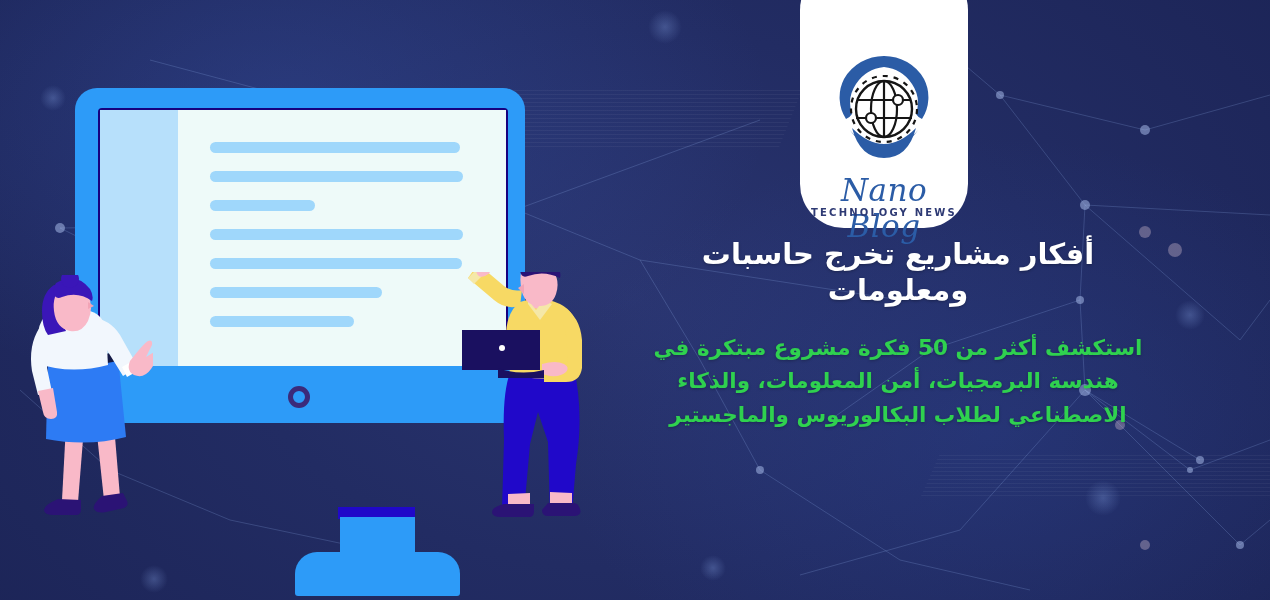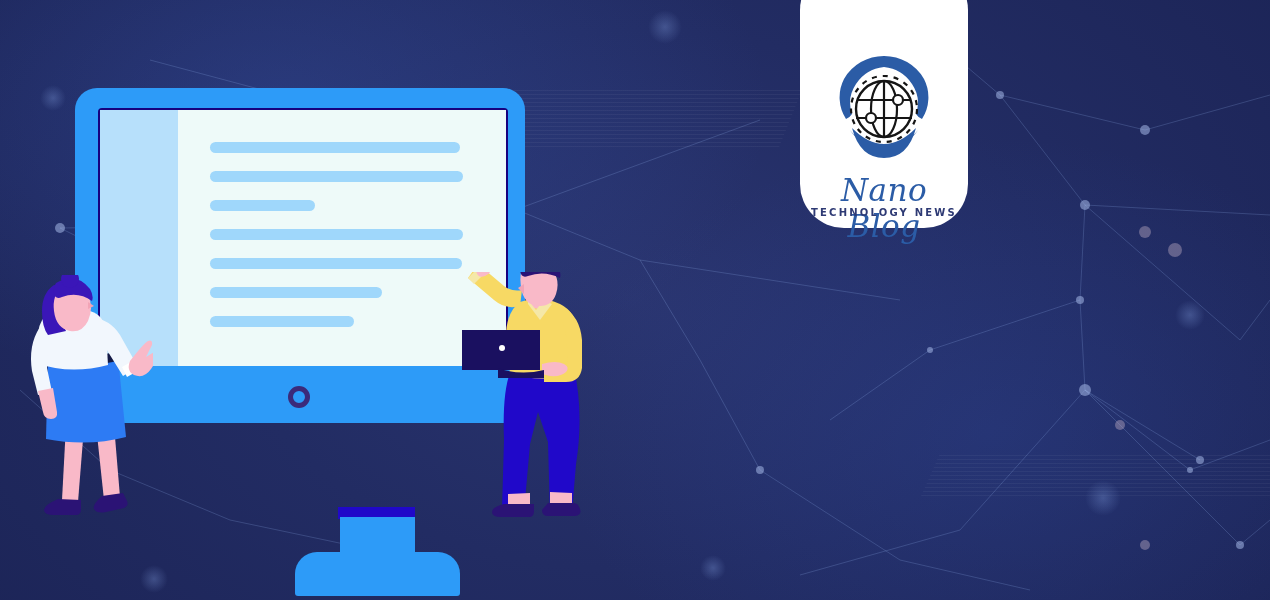--- a/index.html
+++ b/index.html
@@ -326,14 +326,18 @@
     <line x1="21" y1="48" x2="75" y2="48" stroke="#151515" stroke-width="2.2"></line>
     <line x1="20" y1="66" x2="76" y2="66" stroke="#151515" stroke-width="2.2"></line>
     <line x1="48" y1="29" x2="48" y2="85" stroke="#151515" stroke-width="2.2"></line>
     <circle cx="62" cy="48" r="5" fill="#ffffff" stroke="#151515" stroke-width="2.2"></circle>
     <circle cx="35" cy="66" r="5" fill="#ffffff" stroke="#151515" stroke-width="2.2"></circle>
     <circle cx="48" cy="57" r="33" fill="none" stroke="#151515" stroke-width="2.2" stroke-dasharray="5 6"></circle>
   </svg>
   <div id="logo-wordmark">Nano Blog</div>
   <div id="logo-tagline">TECHNOLOGY NEWS</div>
 
+  <div id="text-block">
+    <div id="headline">أفكار مشاريع تخرج حاسبات ومعلومات</div>
+    <div id="subhead">استكشف أكثر من 50 فكرة مشروع مبتكرة في هندسة البرمجيات، أمن المعلومات، والذكاء الاصطناعي لطلاب البكالوريوس والماجستير</div>
+  </div>
 
 </div>
 
 </body></html>

